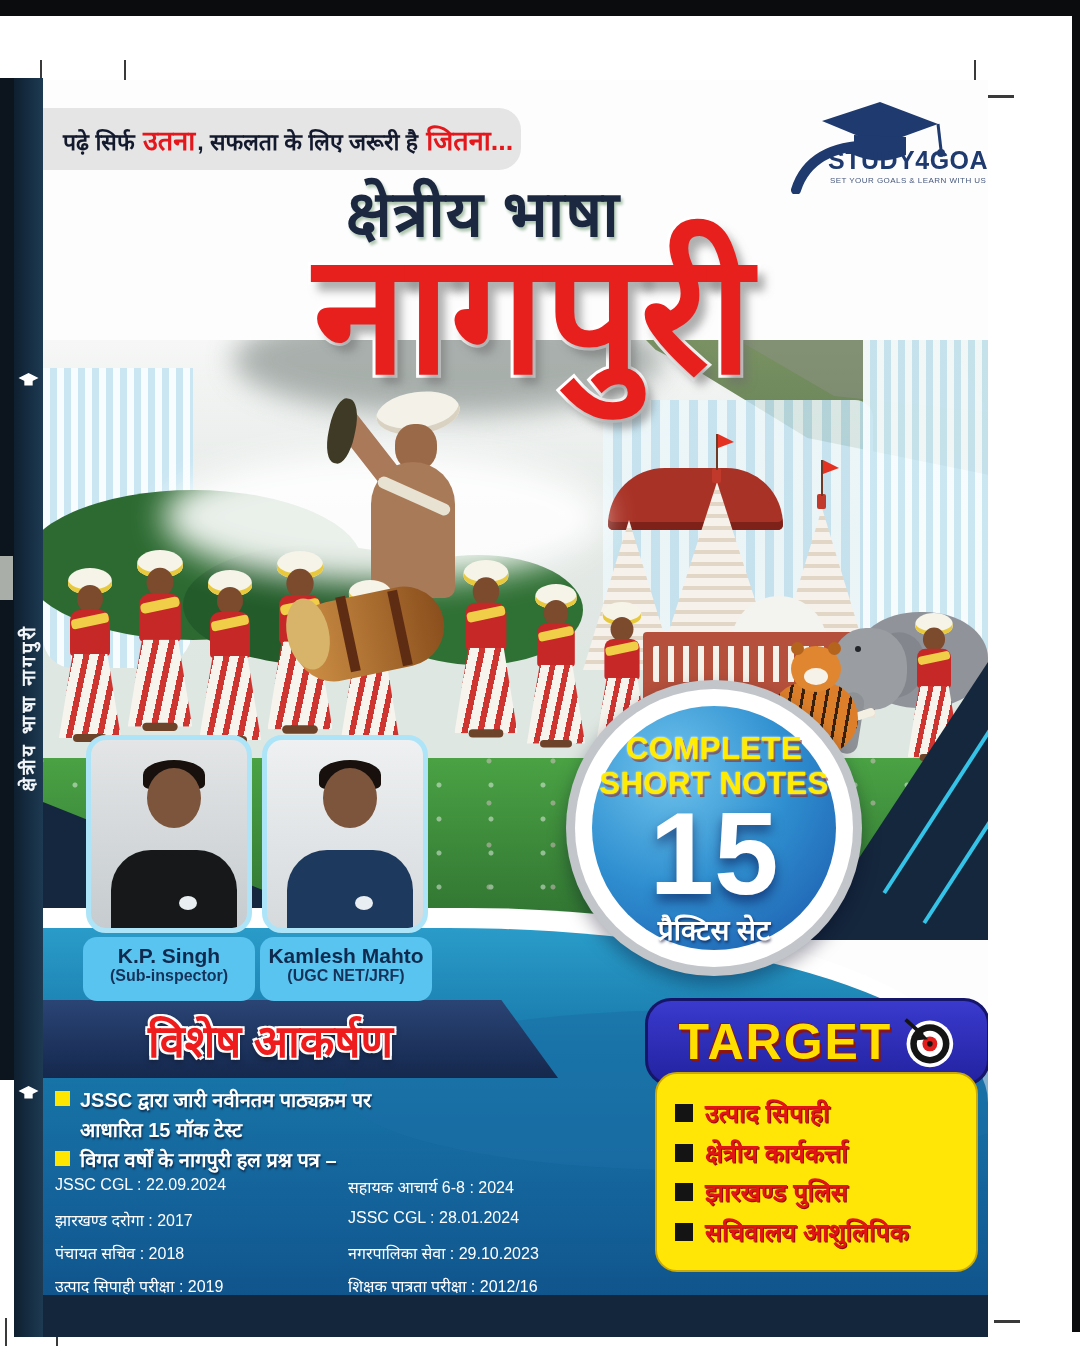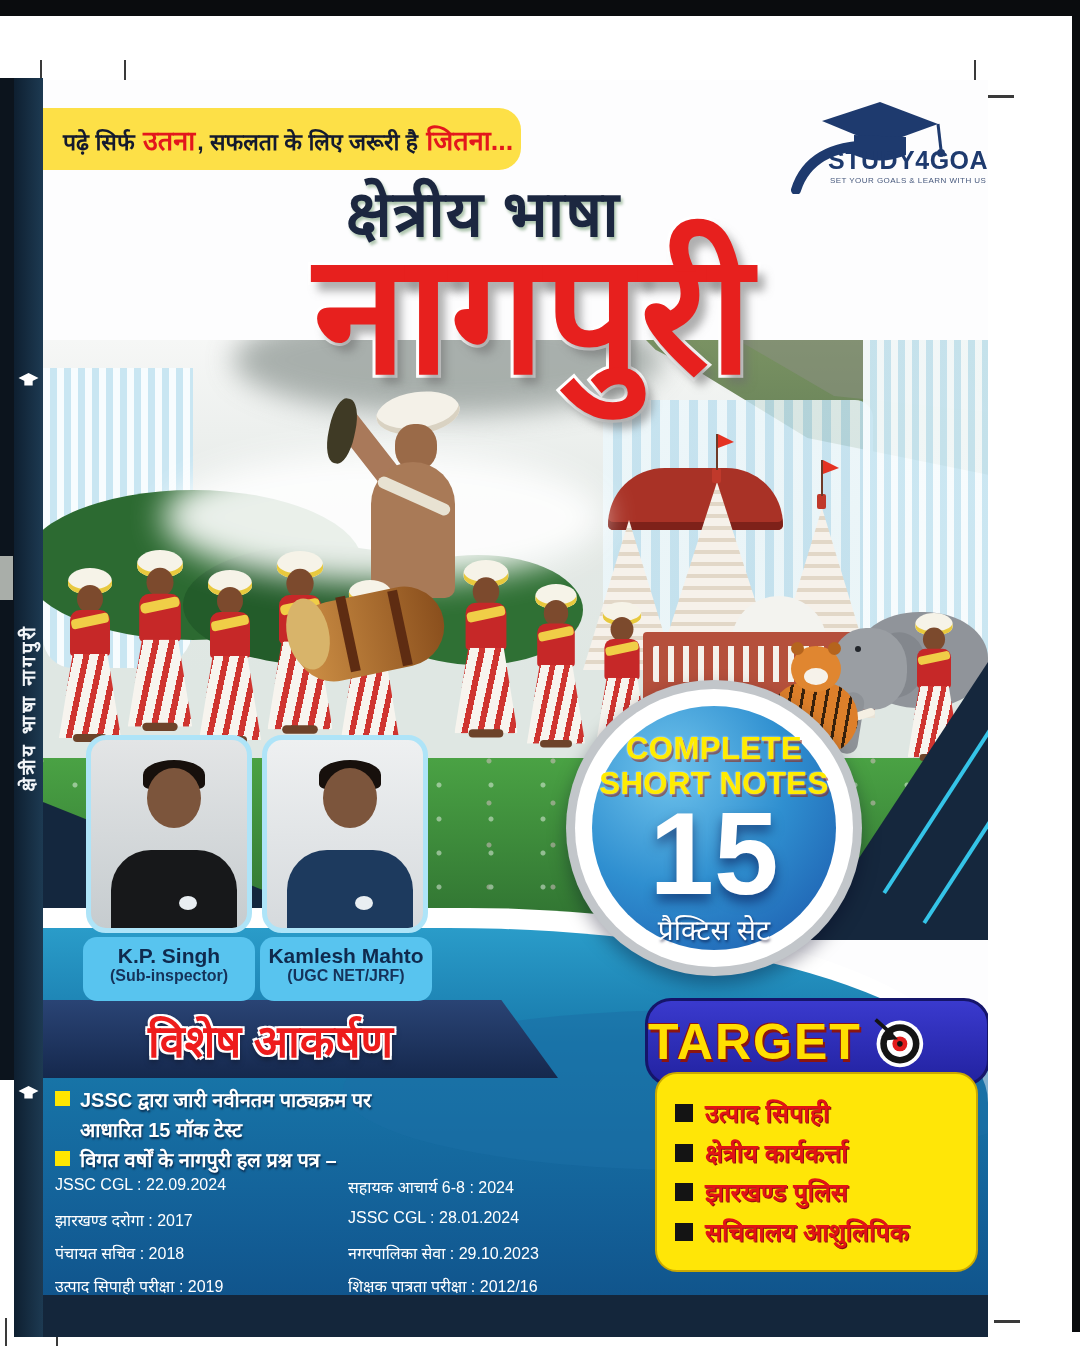--- a/index.html
+++ b/index.html
@@ -18,21 +18,21 @@
   .spine { position:absolute; left:14px; top:78px; width:29px; height:1259px;
            background:linear-gradient(90deg,#0e1f30,#1d3a52); display:flex; align-items:center; justify-content:center; }
   .spine-title { writing-mode:vertical-rl; transform:rotate(180deg); color:#f3f6f9; font-size:19px; font-weight:bold;
                  letter-spacing:3px; white-space:nowrap; }
   .spine-logo { position:absolute; left:4px; width:21px; height:15px; }
 
   
   .cover { position:absolute; left:43px; top:80px; width:945px; height:1257px; background:#fdfdfe; overflow:hidden; }
 
   
-  .tagline { position:absolute; left:0; top:28px; width:478px; height:62px; background:#fde047;
+  .tagline { position:absolute; left:0; top:28px; width:478px; height:62px; background:#e5e5e5;
              border-radius:0 22px 22px 0; display:flex; align-items:center; padding-left:20px;
              font-size:23px; font-weight:bold; color:#141a2e; z-index:8; }
   .tagline .red { color:#e3171c; font-size:27px; padding:0 2px; }
 
   
   .logo { position:absolute; left:745px; top:14px; width:225px; height:115px; z-index:8; }
   .logo svg { position:absolute; left:0; top:0; }
   .logo-text { position:absolute; left:40px; top:52px; font-size:25px; font-weight:800; color:#1e3a6e; letter-spacing:.5px; }
   .logo-sub { position:absolute; left:42px; top:82px; font-size:8px; color:#46587c; letter-spacing:.45px; }
 
@@ -163,40 +163,40 @@
   .f-line .sq { width:15px; height:15px; background:#ffe600; margin:5px 10px 0 0; flex:none; }
   .f-line .sp { width:25px; flex:none; }
   .f-line .tx { font-size:20px; font-weight:800; text-shadow:1px 2px 2px rgba(0,0,25,.6); white-space:nowrap; }
   .f-row { display:flex; height:33px; }
   .f-cell { display:flex; align-items:flex-start; }
   .f-cell.c1 { width:293px; flex:none; }
 
   
   .target { position:absolute; left:602px; top:918px; width:345px; z-index:5; }
   .target-head { position:relative; height:88px; background:linear-gradient(180deg,#3a3ace,#2222a0);
-                 border:3px solid #15156a; border-radius:26px; display:flex; align-items:center; gap:8px; }
+                 border:3px solid #15156a; border-radius:26px; display:flex; align-items:center; justify-content:center; gap:8px; }
   .target-head span { font-size:50px; font-weight:900; color:#ffdf00; letter-spacing:2px;
                  text-shadow:2px 3px 0 #8c1510, -1px -1px 0 #8c1510; }
   .target-body { position:relative; margin:-14px 12px 0 10px; background:#ffe607; border:2px solid #caa900;
                  border-radius:22px; padding:16px 12px 14px 14px; min-height:200px; }
   .t-item { display:flex; align-items:flex-start; margin:7px 0; }
   .t-item .sq { width:18px; height:18px; background:#141414; margin:7px 12px 0 4px; flex:none; }
   .t-item .tx { font-size:25px; line-height:1.3; font-weight:900; color:#e21414; text-shadow:1px 1px 0 #8c0f0f; }
 
   
   .badge { position:absolute; left:523px; top:600px; width:296px; height:296px; z-index:6; }
   .badge .ring-gray { position:absolute; inset:0; border-radius:50%; background:#c2c6ca; box-shadow:0 8px 18px rgba(0,0,30,.35); }
   .badge .ring-white { position:absolute; inset:9px; border-radius:50%; background:#ffffff; }
   .badge .disc { position:absolute; inset:26px; border-radius:50%; text-align:center;
                  background:radial-gradient(circle at 32% 26%,#6fc3ec 0%,#2f8fd0 48%,#1a54a9 100%); padding-top:26px; }
   .badge .l1,.badge .l2 { font-size:31px; font-weight:900; letter-spacing:.5px; color:#ffec00;
                  text-shadow:0 0 2px #fff,2px 3px 0 rgba(150,40,20,.6); line-height:1.12; }
   .badge .num { font-size:116px; font-weight:900; color:#ffffff; line-height:.92;
                  text-shadow:0 7px 12px rgba(0,0,60,.5); }
-  .badge .cap { font-size:28px; font-weight:400; color:#ffffff; text-shadow:1px 2px 3px rgba(0,0,40,.6); margin-top:2px; }
+  .badge .cap { font-size:28px; font-weight:700; color:#ffffff; text-shadow:1px 2px 3px rgba(0,0,40,.6); margin-top:2px; }
 
   
   .author-card { position:absolute; width:166px; height:198px; border-radius:20px; border:5px solid #aee4f8;
                  overflow:hidden; z-index:5; }
   .ph-head { position:absolute; left:56px; top:28px; width:54px; height:60px; border-radius:50%; background:#7c553c; }
   .ph-hair { position:absolute; left:52px; top:20px; width:62px; height:30px; border-radius:50% 50% 20% 20%; background:#17100c; }
   .ph-body { position:absolute; left:20px; bottom:-8px; width:126px; height:86px; border-radius:40px 40px 0 0; }
   .ph-dot { position:absolute; bottom:18px; left:88px; width:18px; height:14px; background:#e9eef2; border-radius:50%; }
   .author-label { position:absolute; width:172px; height:64px; background:#58c4ef; border-radius:14px; z-index:5;
                   text-align:center; padding-top:7px; }

